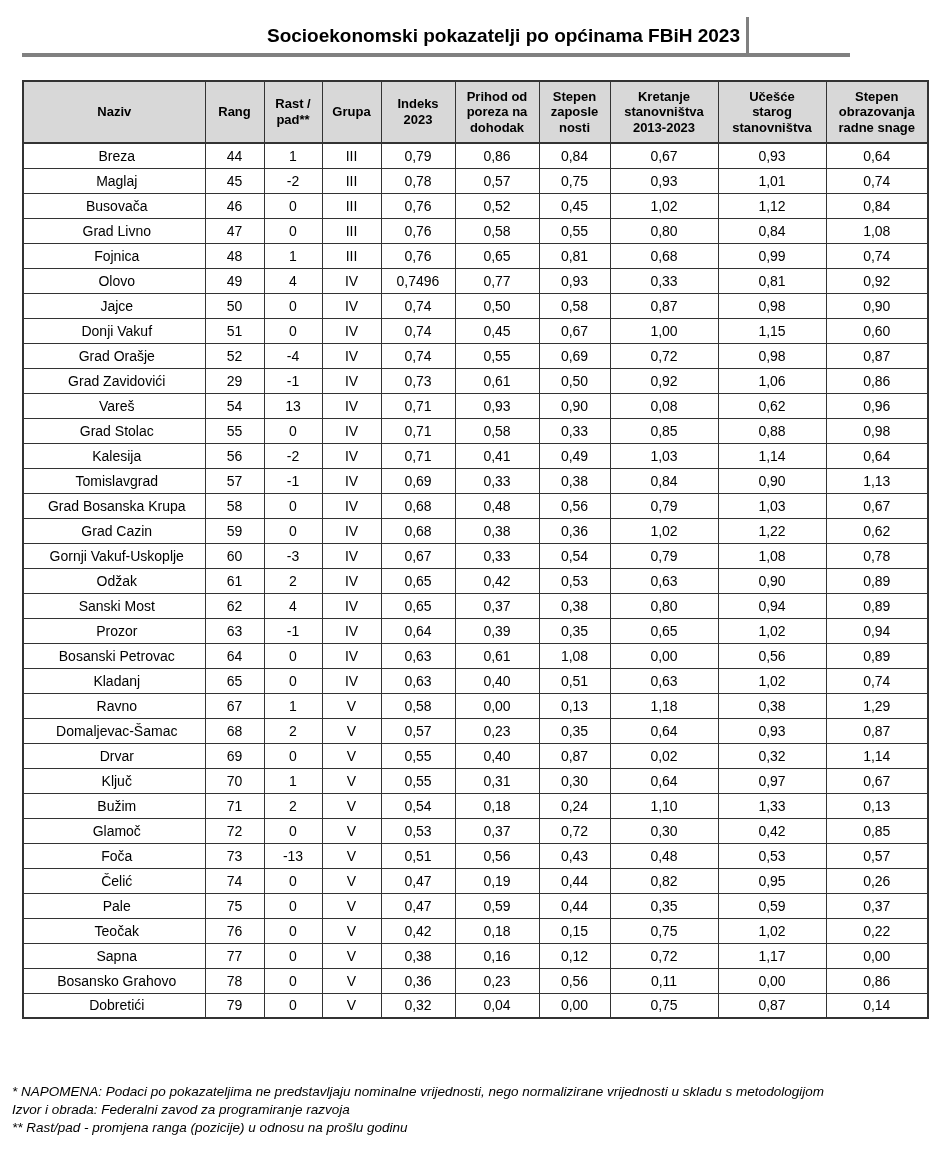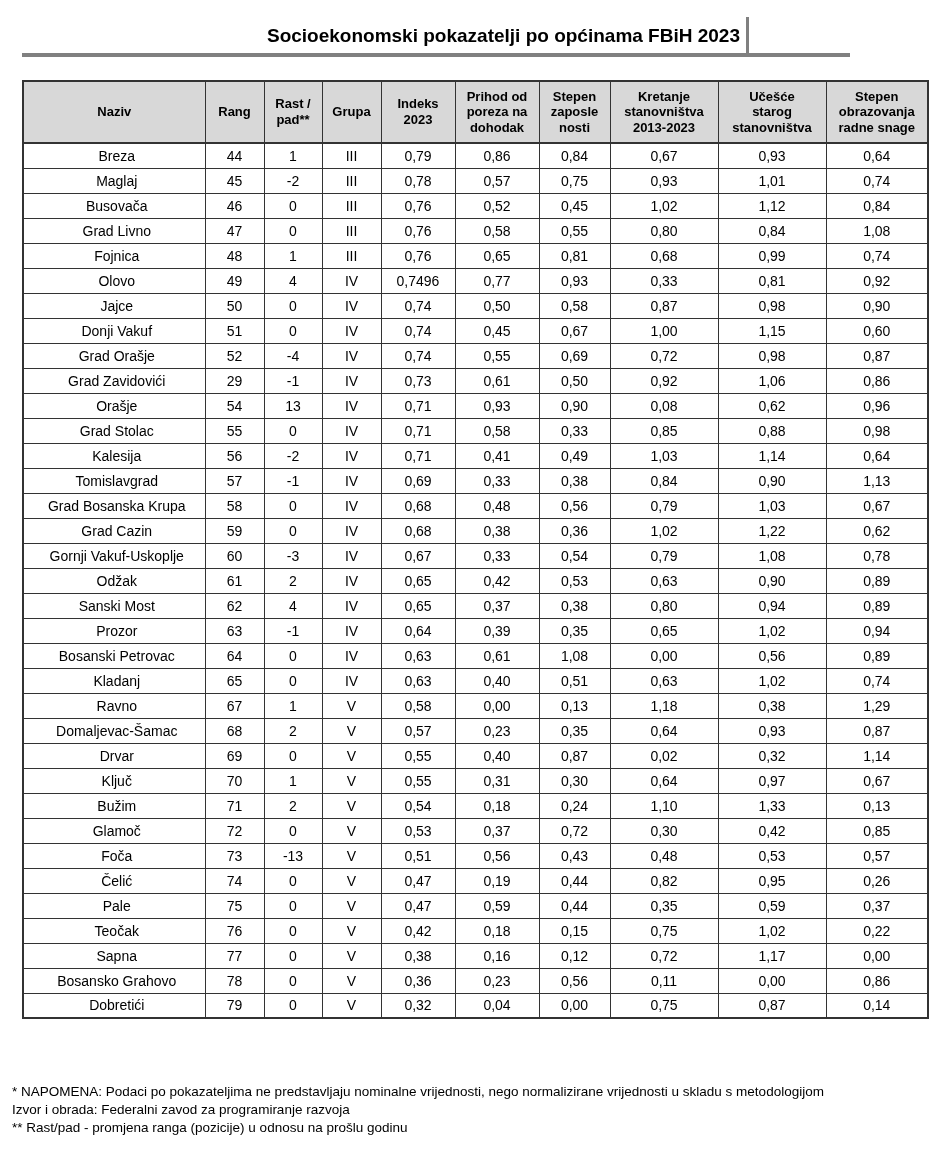--- a/index.html
+++ b/index.html
@@ -46,21 +46,21 @@
     border-bottom:2px solid var(--border);
   }
   .indicators td{
     height:25px;font-size:14px;vertical-align:middle;
     padding:0 3px;background:#ffffff;
   }
   td.name-cell{text-align:center;padding-left:8px;}
   td.num-cell{text-align:center;}
   .footnotes{
     position:absolute;left:12px;top:1083px;width:920px;
-    font-size:13.5px;line-height:18px;
+    font-size:13.5px;line-height:18px;font-style:italic;
   }
 </style>
 </head>
 <body>
 
 <div class="chart-title">Socioekonomski pokazatelji po općinama FBiH 2023</div>
 <div class="title-tick"></div>
 <div class="header-rule"></div>
 
 <table class="indicators">
@@ -217,21 +217,21 @@
         <td class="num-cell">-1</td>
         <td class="num-cell">IV</td>
         <td class="num-cell">0,73</td>
         <td class="num-cell">0,61</td>
         <td class="num-cell">0,50</td>
         <td class="num-cell">0,92</td>
         <td class="num-cell">1,06</td>
         <td class="num-cell">0,86</td>
       </tr>
       <tr>
-        <td class="name-cell">Orašje</td>
+        <td class="name-cell">Vareš</td>
         <td class="num-cell">54</td>
         <td class="num-cell">13</td>
         <td class="num-cell">IV</td>
         <td class="num-cell">0,71</td>
         <td class="num-cell">0,93</td>
         <td class="num-cell">0,90</td>
         <td class="num-cell">0,08</td>
         <td class="num-cell">0,62</td>
         <td class="num-cell">0,96</td>
       </tr>

